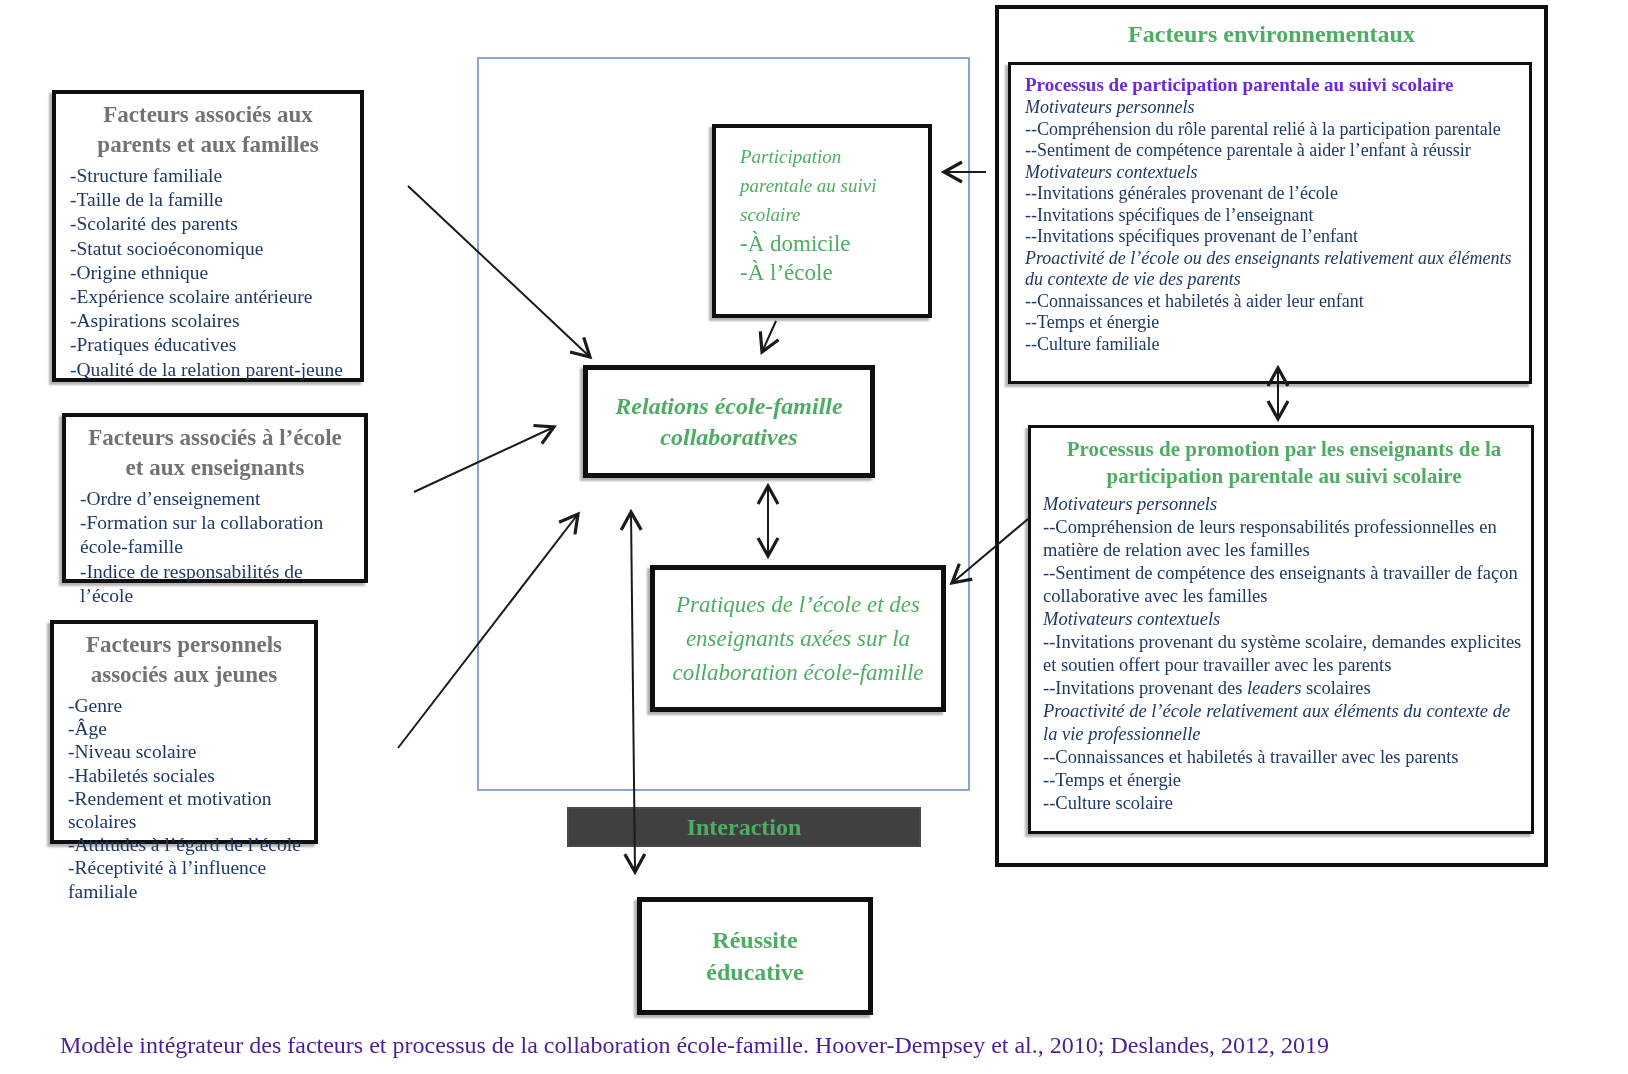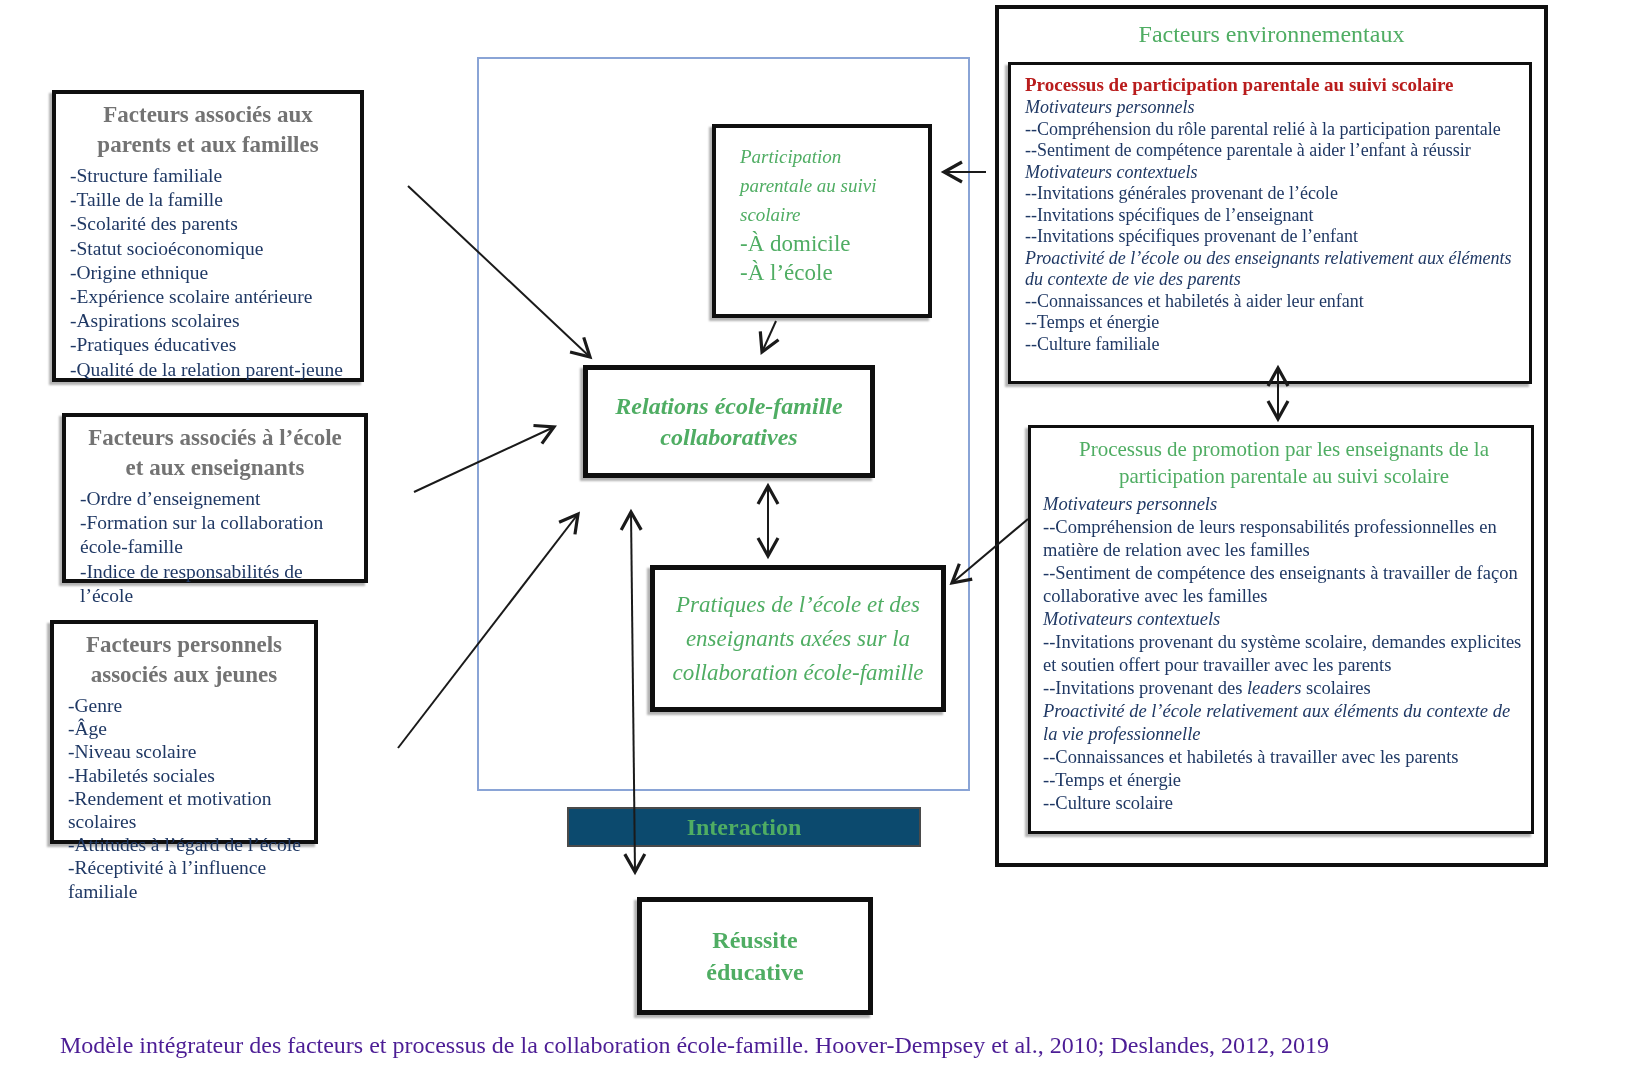--- a/index.html
+++ b/index.html
@@ -3,25 +3,25 @@
 <meta charset="utf-8">
 <style>
   html,body{margin:0;padding:0;background:#ffffff;}
   #canvas{position:relative;width:1628px;height:1074px;background:#fff;overflow:hidden;
           font-family:"Liberation Serif","DejaVu Serif",serif;}
   .abs{position:absolute;box-sizing:border-box;}
   
   .blueframe{border:2px solid #8aa4d6;background:transparent;}
   .thickbox{border:4px solid #0f0f0f;background:#fff;box-shadow:-3px 3px 2px rgba(0,0,0,0.30);}
   .xthickbox{border:5px solid #0f0f0f;background:#fff;box-shadow:-3px 3px 2px rgba(0,0,0,0.30);}
-  .thinbox{border:2px solid #4a4a4a;background:#0c4a6e;}
+  .thinbox{border:2px solid #4a4a4a;background:#404040;}
   
-  .gtitle{color:#4fad63;font-weight:normal;text-align:center;}
+  .gtitle{color:#4fad63;font-weight:bold;text-align:center;}
   .gital{color:#4fad63;font-style:italic;}
-  .navy{color:#b91c1c;}
+  .navy{color:#6d28d9;}
   .boxtitle{color:#737373;font-weight:bold;text-align:center;font-size:23px;line-height:30px;margin:6px auto 4px auto;}
   .items{color:#1f3864;font-size:19.5px;padding:0 10px 0 14px;}
   .items div{line-height:24.2px;}
   .y-items div{line-height:23.2px;}
   .ln{color:#1f3864;font-size:18px;line-height:21.5px;}
   .lnB{color:#1f3864;font-size:18.5px;line-height:23px;}
   .it{font-style:italic;}
   .center-green-bold{color:#4fad63;font-weight:bold;text-align:center;font-size:24px;line-height:31px;}
   svg.overlay{position:absolute;left:0;top:0;pointer-events:none;}
   .caption{color:#4c1d95;font-size:24px;}

